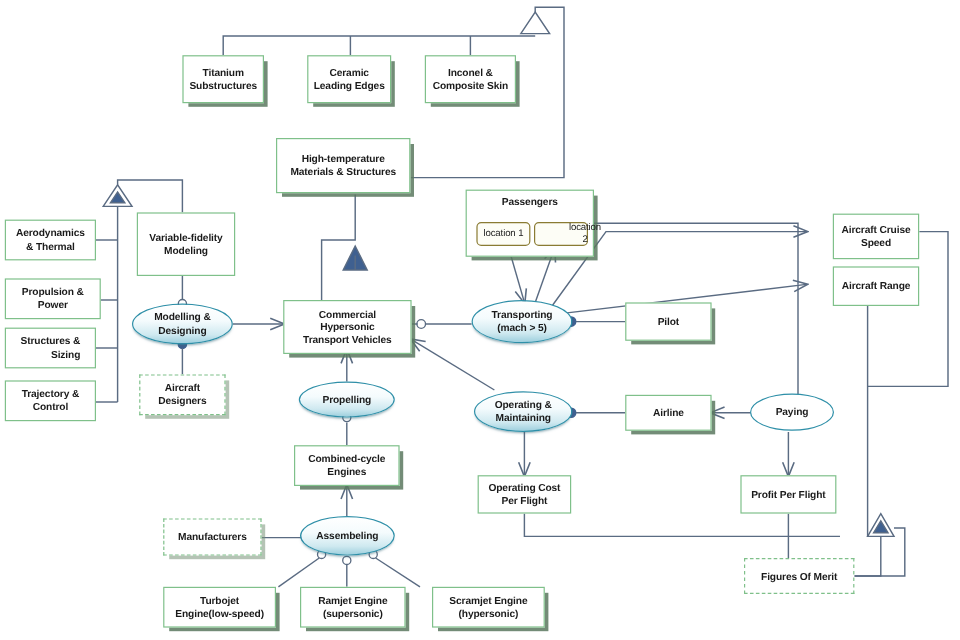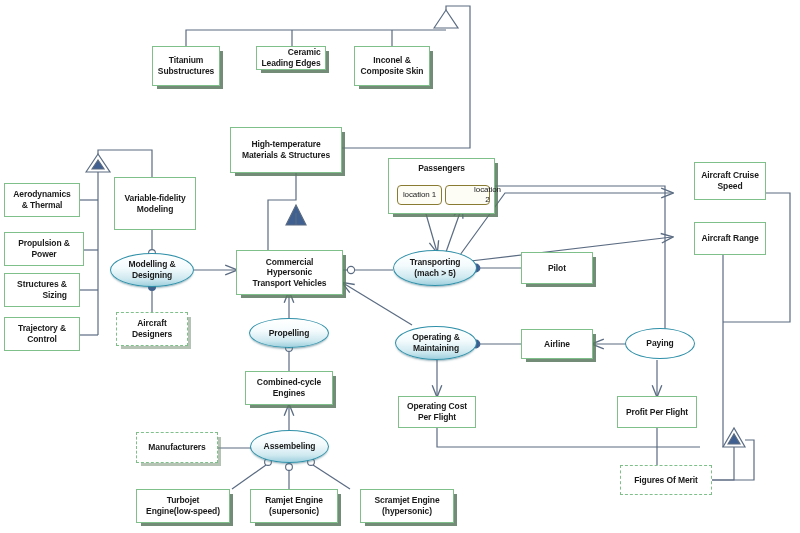--- a/index.html
+++ b/index.html
@@ -172,30 +172,30 @@
       <path d="M289,470 L289,489"></path>
       <circle cx="311" cy="462" r="3.4" fill="#ffffff" stroke="#5a6b82" stroke-width="1.1"></circle>
       <path d="M313,465 L350,489"></path>
     </g>
   </svg>
 
   <div class="node rect" style="left:152px;top:46px;width:68px;height:40px;">
     <span style="white-space:pre-line;">Titanium
 Substructures</span>
   </div>
-  <div class="node rect" style="left:256px;top:46px;width:70px;height:24px;text-align:right;">
+  <div class="node rect" style="left:256px;top:46px;width:70px;height:40px;">
     <span style="white-space:pre-line;">Ceramic
 Leading Edges</span>
   </div>
   <div class="node rect" style="left:354px;top:46px;width:76px;height:40px;">
     <span style="white-space:pre-line;">Inconel &amp;
 Composite Skin</span>
   </div>
 
-  <div class="node rect" style="left:230px;top:115px;width:112px;height:46px;margin-top:12px;">
+  <div class="node rect" style="left:230px;top:115px;width:112px;height:46px;">
     <span style="white-space:pre-line;">High-temperature
 Materials &amp; Structures</span>
   </div>
 
   <div class="node rect noshadow" style="left:4px;top:183px;width:76px;height:34px;">
     <span style="white-space:pre-line;">Aerodynamics
 &amp; Thermal</span>
   </div>
   <div class="node rect noshadow" style="left:4px;top:232px;width:80px;height:34px;">
     <span style="white-space:pre-line;">Propulsion &amp;
@@ -243,21 +243,21 @@
 
   <div class="node ellipse" style="left:393px;top:250px;width:84px;height:36px;">
     <span style="white-space:pre-line;">Transporting
 (mach &gt; 5)</span>
   </div>
 
   <div class="node rect" style="left:521px;top:252px;width:72px;height:32px;">
     <span>Pilot</span>
   </div>
 
-  <div class="node rect noshadow" style="left:694px;top:162px;width:72px;height:38px;">
+  <div class="node rect noshadow" style="left:694px;top:178px;width:72px;height:38px;">
     <span style="white-space:pre-line;">Aircraft Cruise
 Speed</span>
   </div>
 
   <div class="node rect noshadow" style="left:694px;top:222px;width:72px;height:33px;">
     <span>Aircraft Range</span>
   </div>
 
   <div class="node ellipse" style="left:249px;top:318px;width:80px;height:30px;">
     <span>Propelling</span>

